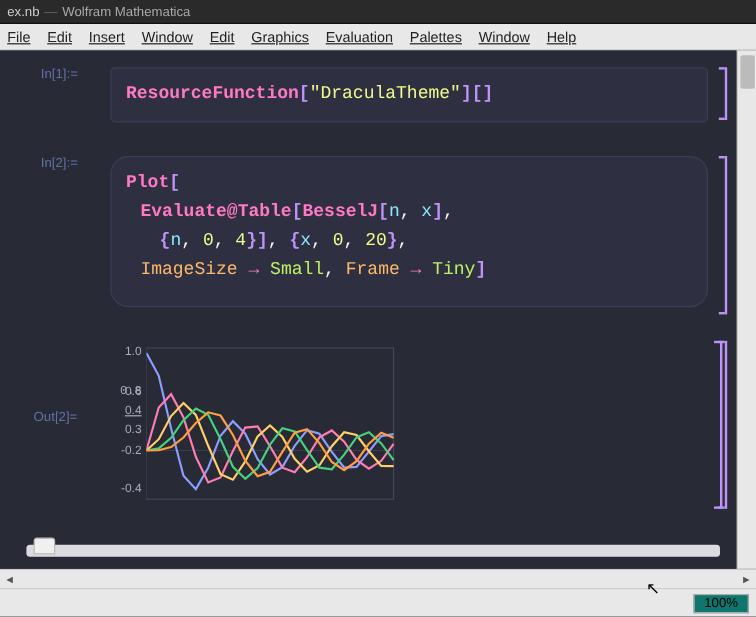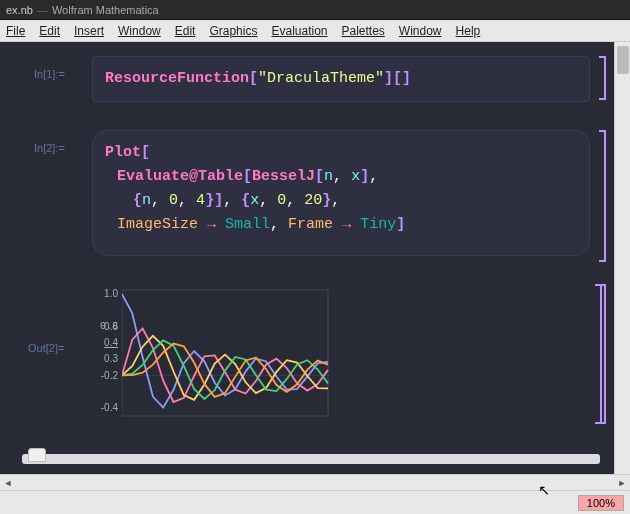--- a/index.html
+++ b/index.html
@@ -14,42 +14,42 @@
   .workspace { flex: 1; display: flex; position: relative; }
   .notebook { flex: 1; background: #282a36; position: relative; overflow: hidden; }
   .vscroll { width: 16px; background: #e8e8e8; border-left: 1px solid #ccc; position: relative; }
   .vscroll .thumb { position: absolute; top: 4px; left: 2px; width: 12px; height: 28px; background: #bbb; border-radius: 2px; }
   .hscrollrow { height: 16px; background: #e8e8e8; display: flex; align-items: center; border-top: 1px solid #ccc; }
   .hscroll { flex: 1; height: 16px; position: relative; }
   .hscroll .arrow { position: absolute; top: 2px; width: 12px; height: 12px; color: #555; font-size: 9px; display:flex; align-items:center; justify-content:center;}
   .hscroll .al { left: 2px; }
   .hscroll .ar { right: 2px; }
   .statusrow { height: 24px; background: #e8e8e8; display: flex; align-items: center; justify-content: flex-end; padding: 0 6px; border-top: 1px solid #ccc; }
-  .zoom { border: 1px solid #aaa; background: #fca5a5; padding: 1px 8px; font-size: 11px; }
+  .zoom { border: 1px solid #aaa; background: #0f766e; padding: 1px 8px; font-size: 11px; }
   .cursor { position: absolute; font-size: 14px; color: #000; }
   
   .cell { position: relative; margin: 14px 6px 4px 6px; }
-  .inlabel { position: absolute; left: 28px; top: 12px; color: #6272a4; font-size: 11px; }
+  .inlabel { position: absolute; left: 28px; top: 0; color: #6272a4; font-size: 11px; }
   .outlabel { position: absolute; left: 22px; top: 58px; color: #6272a4; font-size: 11px; }
   .codebox { margin-left: 86px; margin-right: 18px; background: #2e3041; border: 1px solid #3b3d54; border-radius: 4px; padding: 10px 12px; font-family: "Consolas","Courier New",monospace; font-size: 15px; line-height: 24px; color: #f8f8f2; }
   .bracket { position: absolute; right: 2px; top: 0; bottom: 0; width: 6px; }
   .bracket .bseg { position: absolute; right: 0; width: 3px; border-right: 2px solid #bd93f9; }
   .bracket .bseg::before, .bracket .bseg::after { content:""; position:absolute; right:0; width:5px; height:2px; background:#bd93f9; }
   .bracket .bseg::before { top:0; }
   .bracket .bseg::after { bottom:0; }
   
   .t-fn { color: #ff79c6; font-weight: 600; }
   .t-br { color: #bd93f9; font-weight: 600; }
   .t-op { color: #ff79c6; font-weight: 600; }
   .t-str { color: #f1fa8c; }
   .t-sym { color: #8be9fd; }
   .t-num { color: #f1fa8c; }
   .t-opt { color: #ffb86c; }
   .t-arrow { color: #ff79c6; }
-  .t-val { color: #14b8a6; }
+  .t-val { color: #bef264; }
   .t-comma { color: #f8f8f2; }
   
   .plotarea { margin-left: 86px; margin-right: 18px; position: relative; height: 140px; }
   .plotarea svg { display:block; }
   .ytick { position:absolute; left:0; font-size:10px; color:#aab; text-align:right; width:26px; }
   .cellgap { height:6px; }
   .bottombar { position:absolute; left:22px; right:14px; bottom:10px; height:10px; background:#dcdce0; border-radius:3px; }
   .bottombar .tab { position:absolute; left:6px; top:-6px; width:18px; height:14px; background:#f0f0f0; border:1px solid #bbb; border-radius:3px 3px 0 0; }
 </style>
 </head>

